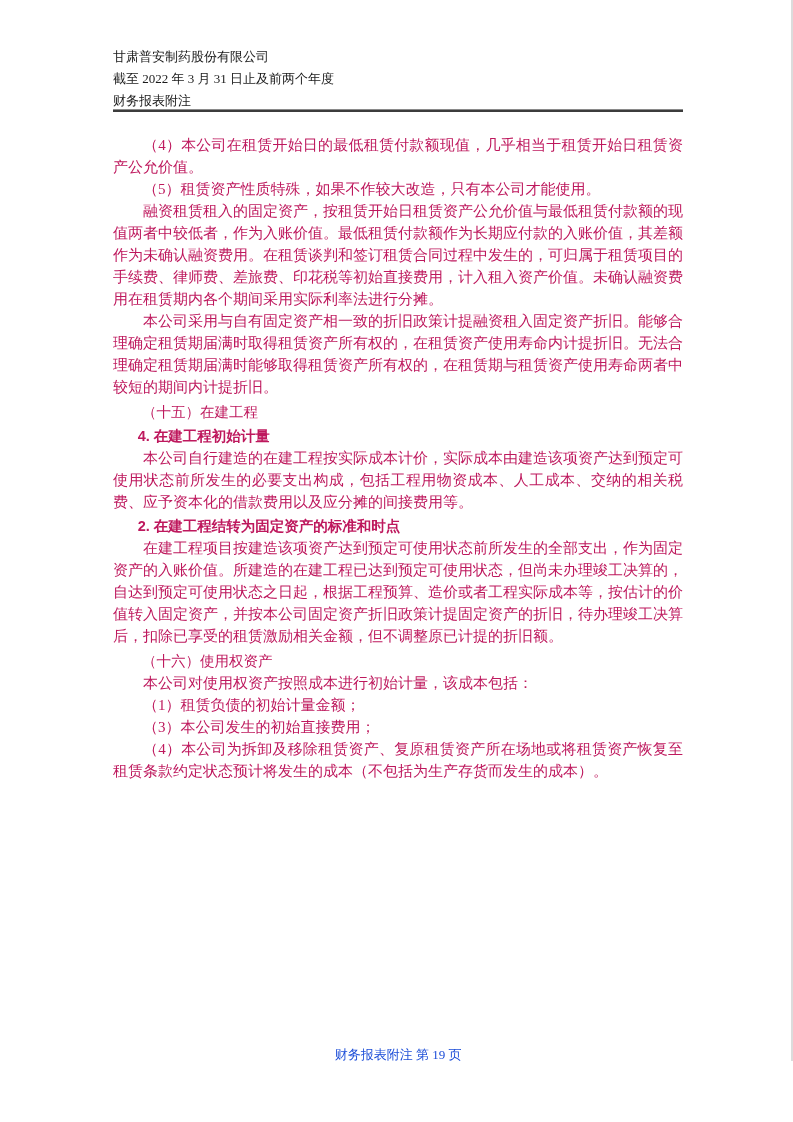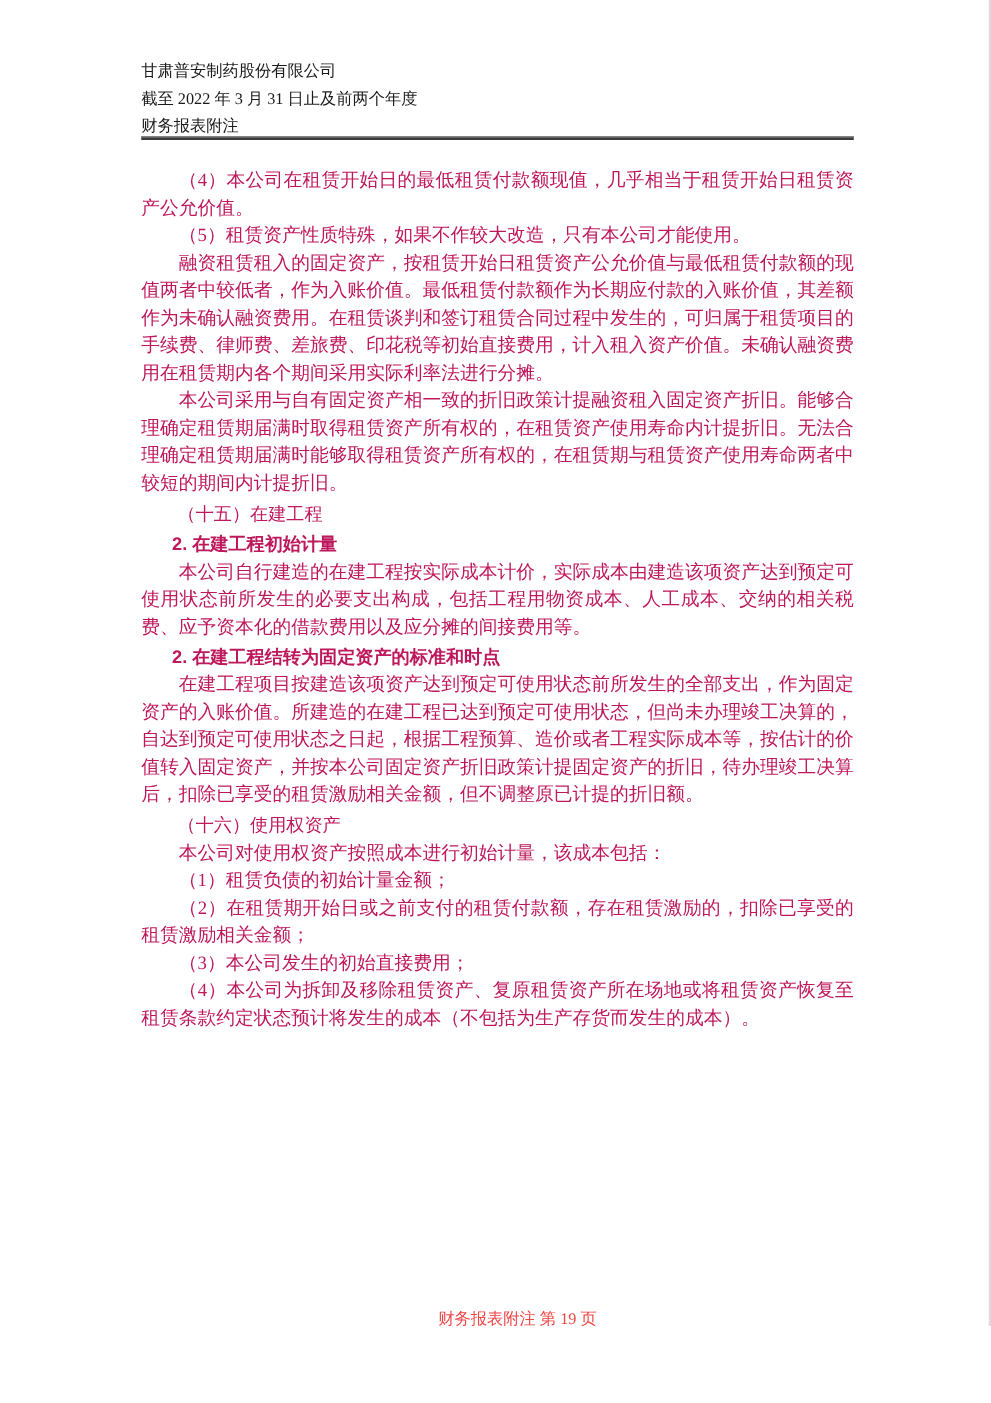--- a/index.html
+++ b/index.html
@@ -70,25 +70,25 @@
   .para.sub {
     font-weight: bold;
     margin-top: 2px;
     text-indent: 1.7em;
     font-family: "Liberation Sans", "DejaVu Sans", sans-serif;
     font-size: 14.5px;
   }
   .doc-footer {
     position: absolute;
     top: 1046px;
-    left: 129px;
+    left: 113px;
     width: 570px;
     text-align: center;
     font-size: 13px;
-    color: #ef4444;
+    color: #1d4ed8;
   }
 </style>
 </head>
 <body>
 
 <div class="page">
 
   <div class="doc-header">
     <p>甘肃普安制药股份有限公司</p>
     <p>截至 2022 年 3 月 31 日止及前两个年度</p>
@@ -96,28 +96,27 @@
   </div>
 
   <div class="header-rule"></div>
 
   <div class="doc-body" id="doc-body">
       <p class="para normal">（4）本公司在租赁开始日的最低租赁付款额现值，几乎相当于租赁开始日租赁资产公允价值。</p>
       <p class="para normal">（5）租赁资产性质特殊，如果不作较大改造，只有本公司才能使用。</p>
       <p class="para normal">融资租赁租入的固定资产，按租赁开始日租赁资产公允价值与最低租赁付款额的现值两者中较低者，作为入账价值。最低租赁付款额作为长期应付款的入账价值，其差额作为未确认融资费用。在租赁谈判和签订租赁合同过程中发生的，可归属于租赁项目的手续费、律师费、差旅费、印花税等初始直接费用，计入租入资产价值。未确认融资费用在租赁期内各个期间采用实际利率法进行分摊。</p>
       <p class="para normal">本公司采用与自有固定资产相一致的折旧政策计提融资租入固定资产折旧。能够合理确定租赁期届满时取得租赁资产所有权的，在租赁资产使用寿命内计提折旧。无法合理确定租赁期届满时能够取得租赁资产所有权的，在租赁期与租赁资产使用寿命两者中较短的期间内计提折旧。</p>
       <p class="para section">（十五）在建工程</p>
-      <p class="para sub">2. 在建工程初始计量</p>
+      <p class="para sub">4. 在建工程初始计量</p>
       <p class="para normal">本公司自行建造的在建工程按实际成本计价，实际成本由建造该项资产达到预定可使用状态前所发生的必要支出构成，包括工程用物资成本、人工成本、交纳的相关税费、应予资本化的借款费用以及应分摊的间接费用等。</p>
       <p class="para sub">2. 在建工程结转为固定资产的标准和时点</p>
       <p class="para normal">在建工程项目按建造该项资产达到预定可使用状态前所发生的全部支出，作为固定资产的入账价值。所建造的在建工程已达到预定可使用状态，但尚未办理竣工决算的，自达到预定可使用状态之日起，根据工程预算、造价或者工程实际成本等，按估计的价值转入固定资产，并按本公司固定资产折旧政策计提固定资产的折旧，待办理竣工决算后，扣除已享受的租赁激励相关金额，但不调整原已计提的折旧额。</p>
       <p class="para section">（十六）使用权资产</p>
       <p class="para normal">本公司对使用权资产按照成本进行初始计量，该成本包括：</p>
       <p class="para normal">（1）租赁负债的初始计量金额；</p>
-      <p class="para normal">（2）在租赁期开始日或之前支付的租赁付款额，存在租赁激励的，扣除已享受的租赁激励相关金额；</p>
       <p class="para normal">（3）本公司发生的初始直接费用；</p>
       <p class="para normal">（4）本公司为拆卸及移除租赁资产、复原租赁资产所在场地或将租赁资产恢复至租赁条款约定状态预计将发生的成本（不包括为生产存货而发生的成本）。</p>
     </div>
 
   <div class="doc-footer">
     <span>财务报表附注 第 19 页</span>
   </div>
 
   <div class="right-edge"></div>
 

